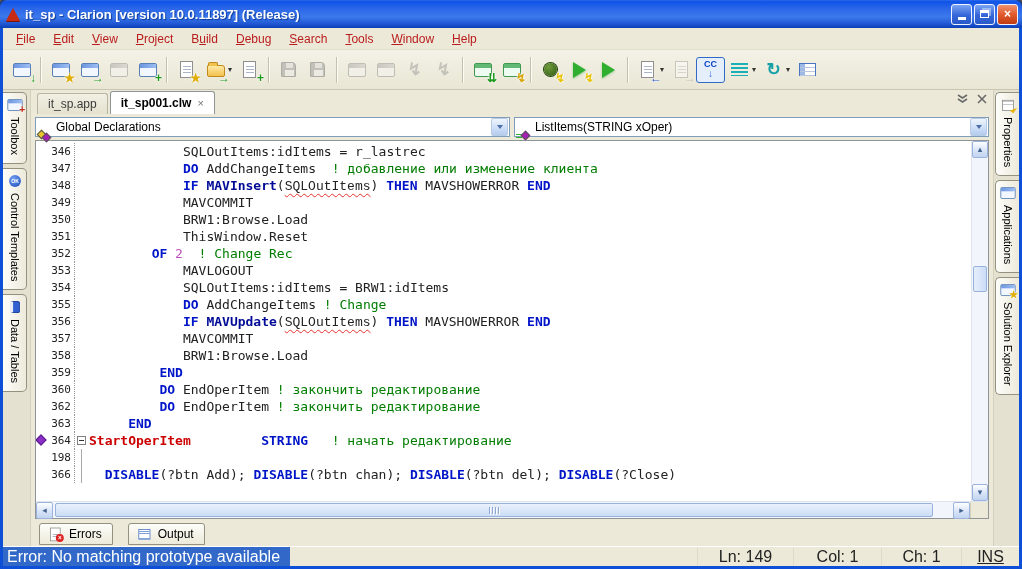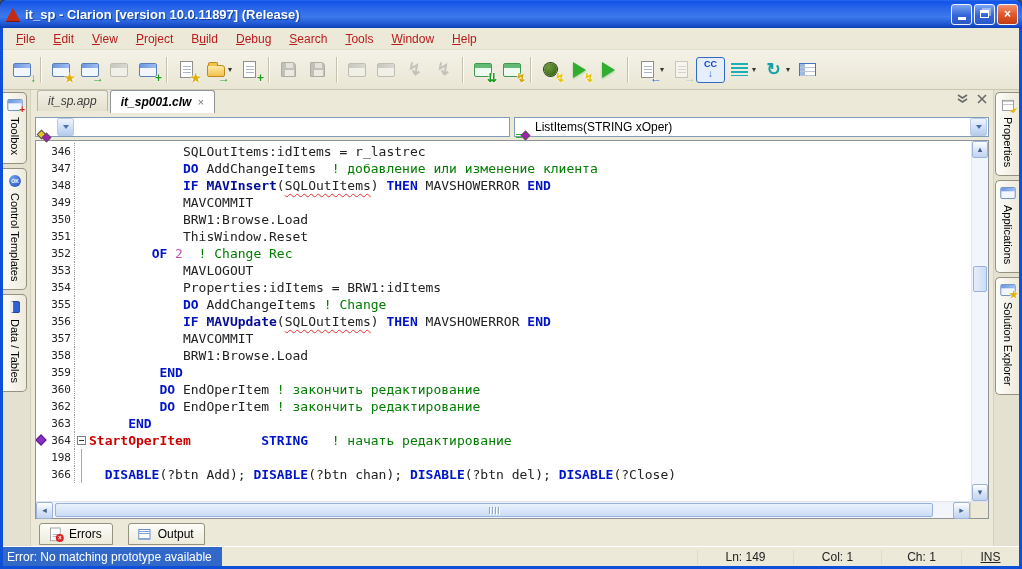--- a/index.html
+++ b/index.html
@@ -71,21 +71,21 @@
   .sidestrip.right{width:26px;flex:0 0 26px;align-items:flex-end;border-left:1px solid #d4d1bd;}
   .side-tab{width:24px;display:flex;flex-direction:column;align-items:center;gap:4px;padding:4px 0 8px;border:1px solid #94917e;background:linear-gradient(90deg,#fdfdfa,#edeadb);}
   .sidestrip.left .side-tab{border-left:none;border-radius:0 5px 5px 0;}
   .sidestrip.right .side-tab{border-right:none;border-radius:5px 0 0 5px;}
   .side-tab .lbl{writing-mode:vertical-rl;font-size:11px;color:#000;white-space:nowrap;}
   .side-tab .icw{width:18px;height:16px;transform:scale(.85);}
 
   .content{flex:1;display:flex;flex-direction:column;min-width:0;padding:0 4px;}
 
   
-  .tabstrip{height:24px;flex:0 0 24px;display:flex;position:relative;padding-left:2px;font-style:italic;}
+  .tabstrip{height:24px;flex:0 0 24px;display:flex;align-items:flex-end;position:relative;padding-left:2px;}
   .dtab{padding:3px 10px 3px 10px;font-size:12px;color:#3b3b3b;border:1px solid #b8b5a2;border-bottom:none;border-radius:3px 3px 0 0;background:linear-gradient(180deg,#f2f0e4,#e4e1cf);margin-right:2px;display:flex;align-items:center;gap:6px;height:21px;}
   .dtab.active{background:#fff;border-color:#8f9496;font-weight:bold;color:#000;height:23px;}
   .dtab .x{color:#777;font-size:11px;font-weight:normal;}
   .strip-icons{position:absolute;right:2px;top:4px;display:flex;gap:8px;align-items:center;}
   .strip-icons svg{display:block;}
 
   
   .comborow{height:26px;flex:0 0 26px;display:flex;gap:4px;align-items:center;}
   .combo{flex:1;height:20px;border:1px solid #7f9db9;background:#fff;display:flex;align-items:center;font-size:12px;color:#000;position:relative;}
   .combo .val{flex:1;white-space:nowrap;overflow:hidden;}
@@ -108,41 +108,41 @@
   .c-text{flex:1;color:#222;}
   .bp-diamond{position:absolute;left:1px;top:4px;width:8px;height:8px;transform:rotate(45deg);background:#8b2fc9;border:1px solid #5a1a86;}
   .fold-box{position:absolute;left:2px;top:4px;width:9px;height:9px;border:1px solid #808080;background:#fff;}
   .fold-box::after{content:"";position:absolute;left:1px;top:3px;width:5px;height:1px;background:#333;}
   .fold-line{position:absolute;left:6px;top:0;bottom:0;width:1px;background:#a9a9a9;}
   .seg-kw{color:#0014c8;font-weight:bold;margin-top:32px;}
   .seg-fn{color:#000a96;font-weight:bold;}
   .seg-cm{color:#007d00;}
   .seg-nu{color:#c050c0;}
   .seg-lb{color:#cc0000;font-weight:bold;}
-  .seg-er{color:#222;text-decoration:underline wavy #e63030 1px;text-underline-offset:3px;}
+  .seg-er{color:#222;text-decoration:underline wavy #e63030 1px;text-underline-offset:3px;font-family:Liberation Mono, monospace;}
 
   
   .vscroll{width:17px;flex:0 0 17px;background:#f2f5fb;border-left:1px solid #e0e4ee;display:flex;flex-direction:column;}
   .sbtn{height:17px;flex:0 0 17px;border:1px solid #9cb3dd;border-radius:2px;background:linear-gradient(180deg,#fdfeff,#d5e2f7 60%,#c2d4f1);display:flex;align-items:center;justify-content:center;color:#44618f;font-size:9px;line-height:1;}
   .vscroll .track{flex:1;position:relative;}
   .vthumb{position:absolute;left:1px;right:1px;top:33%;height:26px;border:1px solid #96b2dd;border-radius:2px;background:linear-gradient(90deg,#e6eefb,#cbdcf6);}
   .hscroll{height:17px;flex:0 0 17px;display:flex;background:#f2f5fb;border-top:1px solid #e0e4ee;}
   .hscroll .sbtn{width:17px;}
   .hscroll .track{flex:1;position:relative;}
   .hthumb{position:absolute;top:1px;bottom:1px;left:2px;right:20px;border:1px solid #96b2dd;border-radius:2px;background:linear-gradient(180deg,#eaf1fc,#cbdcf6);display:flex;align-items:center;justify-content:center;gap:2px;}
   .hthumb i{width:1px;height:7px;background:#8fa8cf;box-shadow:1px 1px 0 #fff;}
   .corner{width:18px;flex:0 0 18px;background:#ece9d8;border-left:1px solid #d4d1bd;}
 
   
   .bottom-tabs{height:27px;flex:0 0 27px;display:flex;align-items:flex-end;gap:15px;padding:0 0 1px 4px;}
   .btab{display:flex;align-items:center;gap:5px;padding:2px 10px 3px 6px;font-size:12px;border:1px solid #94917e;border-radius:3px 3px 0 0;background:linear-gradient(180deg,#fdfdfa,#ecead9);height:22px;}
   .btab .icw{width:18px;height:16px;transform:scale(.8);}
 
   
-  .statusbar{height:20px;flex:0 0 20px;background:#ece9d8;border-top:1px solid #fff;display:flex;align-items:stretch;font-size:12px;color:#222;}
+  .statusbar{height:20px;flex:0 0 20px;background:#ece9d8;border-top:1px solid #fff;display:flex;align-items:stretch;font-size:16px;color:#222;}
   .status-msg{background:#3269c8;color:#fff;display:flex;align-items:center;padding:0 10px 0 4px;white-space:nowrap;}
   .status-fields{margin-left:auto;display:flex;align-items:center;}
   .sfield{padding:0 8px;text-align:center;border-left:1px solid #dedbc8;}
   .sfield.w1{width:96px;} .sfield.w2{width:88px;} .sfield.w3{width:80px;} .sfield.w4{width:58px;text-decoration:underline;}
 </style>
 </head>
 <body>
 
 <div class="frame">
 
@@ -375,20 +375,21 @@
               </svg>
           </span>
         </div>
 
         <div class="comborow">
           <div class="combo">
             <span class="combo-ic">
               <span class="dmn gold"></span>
                 <span class="dmn purple" style="position:absolute;left:7px;top:7px;"></span>
             </span>
+            <span class="val">Global Declarations</span>
             <span class="combo-btn"></span>
           </div>
           <div class="combo">
             <span class="combo-ic">
               <span class="dashes"></span>
                 <span class="dmn purple" style="position:absolute;left:7px;top:5px;"></span>
             </span>
             <span class="val">ListItems(STRING xOper)</span>
             <span class="combo-btn"></span>
           </div>
@@ -398,21 +399,21 @@
           <div class="editor">
             <div class="code-scroll" id="code">
                 <div class="code-row"><span class="c-margin"></span><span class="c-num">346</span><span class="c-fold"></span><span class="c-text"><span>            SQLOutItems:idItems = r_lastrec</span></span></div>
                 <div class="code-row"><span class="c-margin"></span><span class="c-num">347</span><span class="c-fold"></span><span class="c-text"><span>            </span><span class="seg-kw">DO</span><span> AddChangeItems  </span><span class="seg-cm">! добавление или изменение клиента</span></span></div>
                 <div class="code-row"><span class="c-margin"></span><span class="c-num">348</span><span class="c-fold"></span><span class="c-text"><span>            </span><span class="seg-kw">IF </span><span class="seg-fn">MAVInsert</span><span>(</span><span class="seg-er">SQLOutItems</span><span>) </span><span class="seg-kw">THEN</span><span> MAVSHOWERROR </span><span class="seg-kw">END</span></span></div>
                 <div class="code-row"><span class="c-margin"></span><span class="c-num">349</span><span class="c-fold"></span><span class="c-text"><span>            MAVCOMMIT</span></span></div>
                 <div class="code-row"><span class="c-margin"></span><span class="c-num">350</span><span class="c-fold"></span><span class="c-text"><span>            BRW1:Browse.Load</span></span></div>
                 <div class="code-row"><span class="c-margin"></span><span class="c-num">351</span><span class="c-fold"></span><span class="c-text"><span>            ThisWindow.Reset</span></span></div>
                 <div class="code-row"><span class="c-margin"></span><span class="c-num">352</span><span class="c-fold"></span><span class="c-text"><span>        </span><span class="seg-kw">OF</span><span> </span><span class="seg-nu">2</span><span>  </span><span class="seg-cm">! Change Rec</span></span></div>
                 <div class="code-row"><span class="c-margin"></span><span class="c-num">353</span><span class="c-fold"></span><span class="c-text"><span>            MAVLOGOUT</span></span></div>
-                <div class="code-row"><span class="c-margin"></span><span class="c-num">354</span><span class="c-fold"></span><span class="c-text"><span>            Properties:idItems = BRW1:idItems</span></span></div>
+                <div class="code-row"><span class="c-margin"></span><span class="c-num">354</span><span class="c-fold"></span><span class="c-text"><span>            SQLOutItems:idItems = BRW1:idItems</span></span></div>
                 <div class="code-row"><span class="c-margin"></span><span class="c-num">355</span><span class="c-fold"></span><span class="c-text"><span>            </span><span class="seg-kw">DO</span><span> AddChangeItems </span><span class="seg-cm">! Change</span></span></div>
                 <div class="code-row"><span class="c-margin"></span><span class="c-num">356</span><span class="c-fold"></span><span class="c-text"><span>            </span><span class="seg-kw">IF </span><span class="seg-fn">MAVUpdate</span><span>(</span><span class="seg-er">SQLOutItems</span><span>) </span><span class="seg-kw">THEN</span><span> MAVSHOWERROR </span><span class="seg-kw">END</span></span></div>
                 <div class="code-row"><span class="c-margin"></span><span class="c-num">357</span><span class="c-fold"></span><span class="c-text"><span>            MAVCOMMIT</span></span></div>
                 <div class="code-row"><span class="c-margin"></span><span class="c-num">358</span><span class="c-fold"></span><span class="c-text"><span>            BRW1:Browse.Load</span></span></div>
                 <div class="code-row"><span class="c-margin"></span><span class="c-num">359</span><span class="c-fold"></span><span class="c-text"><span>         </span><span class="seg-kw">END</span></span></div>
                 <div class="code-row"><span class="c-margin"></span><span class="c-num">360</span><span class="c-fold"></span><span class="c-text"><span>         </span><span class="seg-kw">DO</span><span> EndOperItem </span><span class="seg-cm">! закончить редактирование</span></span></div>
                 <div class="code-row"><span class="c-margin"></span><span class="c-num">362</span><span class="c-fold"></span><span class="c-text"><span>         </span><span class="seg-kw">DO</span><span> EndOperItem </span><span class="seg-cm">! закончить редактирование</span></span></div>
                 <div class="code-row"><span class="c-margin"></span><span class="c-num">363</span><span class="c-fold"></span><span class="c-text"><span>     </span><span class="seg-kw">END</span></span></div>
                 <div class="code-row"><span class="c-margin"><span class="bp-diamond"></span></span><span class="c-num">364</span><span class="c-fold"><span class="fold-box"></span></span><span class="c-text"><span class="seg-lb">StartOperItem</span><span>         </span><span class="seg-kw">STRING</span><span>   </span><span class="seg-cm">! начать редактирование</span></span></div>
                 <div class="code-row"><span class="c-margin"></span><span class="c-num">198</span><span class="c-fold"><span class="fold-line"></span></span><span class="c-text"></span></div>

